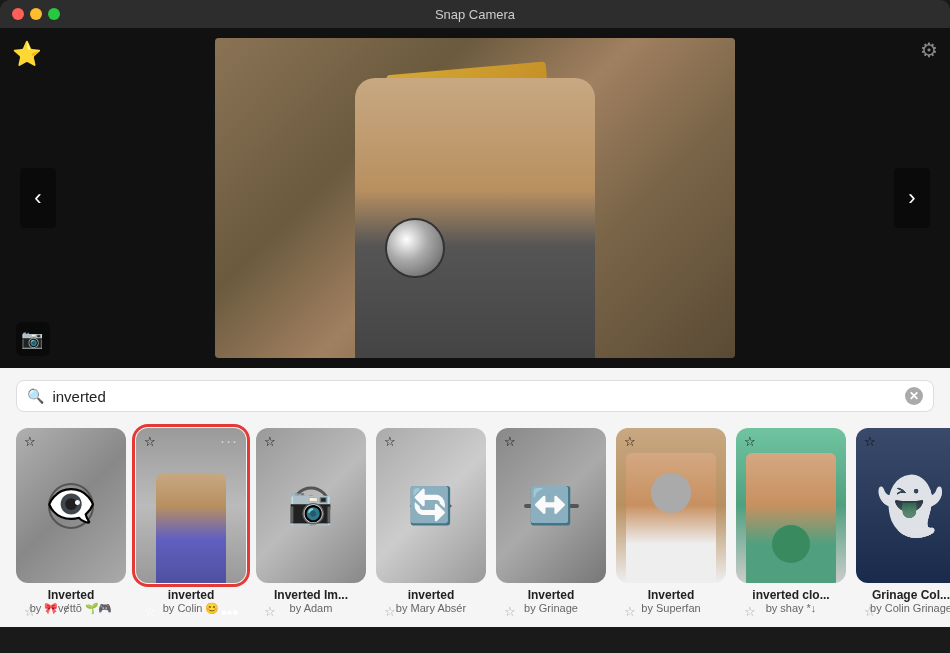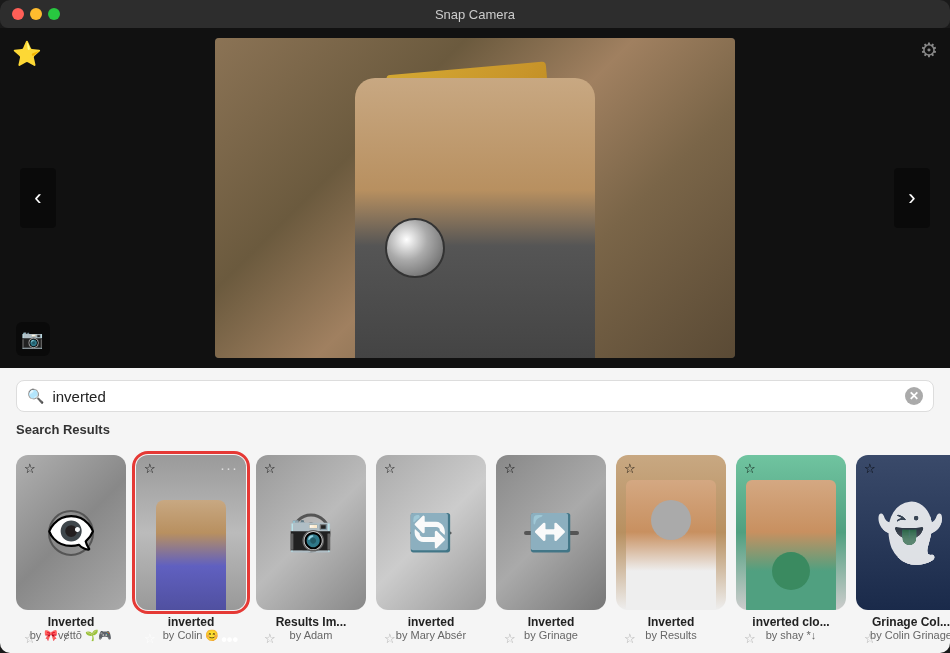--- a/index.html
+++ b/index.html
@@ -13,21 +13,20 @@
     }
 
     
     .titlebar {
       height: 28px;
       background: #2d2d2d;
       display: flex;
       align-items: center;
       justify-content: center;
       position: relative;
-      border-radius: 8px;
     }
     .titlebar-buttons {
       position: absolute;
       left: 12px;
       display: flex;
       gap: 6px;
     }
     .tb-btn {
       width: 12px;
       height: 12px;
@@ -356,21 +355,20 @@
     <span>📷</span>
   </button>
 </div>
 
 <div class="search-area">
   <div class="search-box">
     <span class="search-icon">🔍</span>
     <input class="search-input" type="text" value="inverted" style="">
     <button class="search-clear">✕</button>
   </div>
-  <div class="search-results-label">Search Results</div>
 </div>
 
 <div class="results-grid" id="results-grid">
 <div class="lens-card">
     <div class="lens-thumb thumb-inverted1" style="background:linear-gradient(135deg,#b0b0b0,#888,#aaa)">
     <svg width="50" height="50" viewBox="0 0 50 50">
           <circle cx="25" cy="25" r="22" stroke="#555" stroke-width="2" fill="none"></circle>
           <circle cx="25" cy="25" r="10" fill="#555"></circle>
           <circle cx="25" cy="17" r="3" fill="#555"></circle>
           <circle cx="25" cy="33" r="3" fill="#555"></circle>
@@ -406,21 +404,21 @@
           <path d="M16 25 a9 9 0 0 1 18 0" stroke="#555" stroke-width="3" fill="none"></path>
           <circle cx="12" cy="25" r="3" fill="#555"></circle>
           <circle cx="38" cy="25" r="3" fill="#555"></circle>
         </svg>
   <div style="position: absolute; top: 6px; left: 8px; font-size: 13px; z-index: 2;">☆</div>
       </div>
     <div style="position:absolute;top:170px;left:0;width:110px;">
       <div style="position:absolute;top:6px;left:8px;font-size:13px;color:#aaa;">☆</div>
 
     </div>
-    <div class="lens-name">Results Im...</div>
+    <div class="lens-name">Inverted Im...</div>
     <div class="lens-author">by Adam</div>
   </div>
     <div class="lens-card">
     <div class="lens-thumb thumb-inverted4" style="background:linear-gradient(135deg,#aaa,#ccc,#999)">
     <svg width="50" height="50" viewBox="0 0 50 50">
           <path d="M10 25 a15 15 0 0 1 30 0" stroke="#555" stroke-width="3" fill="none" stroke-linecap="round"></path>
           <path d="M40 25 a15 15 0 0 1 -30 0" stroke="#555" stroke-width="3" fill="none" stroke-linecap="round"></path>
           <polygon points="40,20 40,30 46,25" fill="#555"></polygon>
           <polygon points="10,20 10,30 4,25" fill="#555"></polygon>
         </svg>
@@ -455,21 +453,21 @@
     <div style="width:90px;height:130px;background:linear-gradient(180deg,#d4a882 0%,#c89060 40%,#eee 70%);border-radius:6px 6px 0 0;position:absolute;bottom:0;">
       <div style="width:40px;height:40px;background:#aaa;border-radius:50%;position:absolute;top:20px;left:50%;transform:translateX(-50%);"></div>
     </div>
   <div style="position: absolute; top: 6px; left: 8px; font-size: 13px; z-index: 2;">☆</div>
       </div>
     <div style="position:absolute;top:170px;left:0;width:110px;">
       <div style="position:absolute;top:6px;left:8px;font-size:13px;color:#aaa;">☆</div>
 
     </div>
     <div class="lens-name">Inverted</div>
-    <div class="lens-author">by Results</div>
+    <div class="lens-author">by Superfan</div>
   </div>
     <div class="lens-card">
     <div class="lens-thumb" style="background:linear-gradient(180deg,#70c4a0,#50a080,#ccc)">
     <div style="width:90px;height:130px;background:linear-gradient(180deg,#d4a882 0%,#c89060 40%,#50a080 70%);border-radius:6px 6px 0 0;position:absolute;bottom:0;">
       <div style="width:38px;height:38px;background:#3a8a60;border-radius:50%;position:absolute;bottom:20px;left:50%;transform:translateX(-50%);"></div>
     </div>
   <div style="position: absolute; top: 6px; left: 8px; font-size: 13px; z-index: 2;">☆</div>
       </div>
     <div style="position:absolute;top:170px;left:0;width:110px;">
       <div style="position:absolute;top:6px;left:8px;font-size:13px;color:#aaa;">☆</div>

